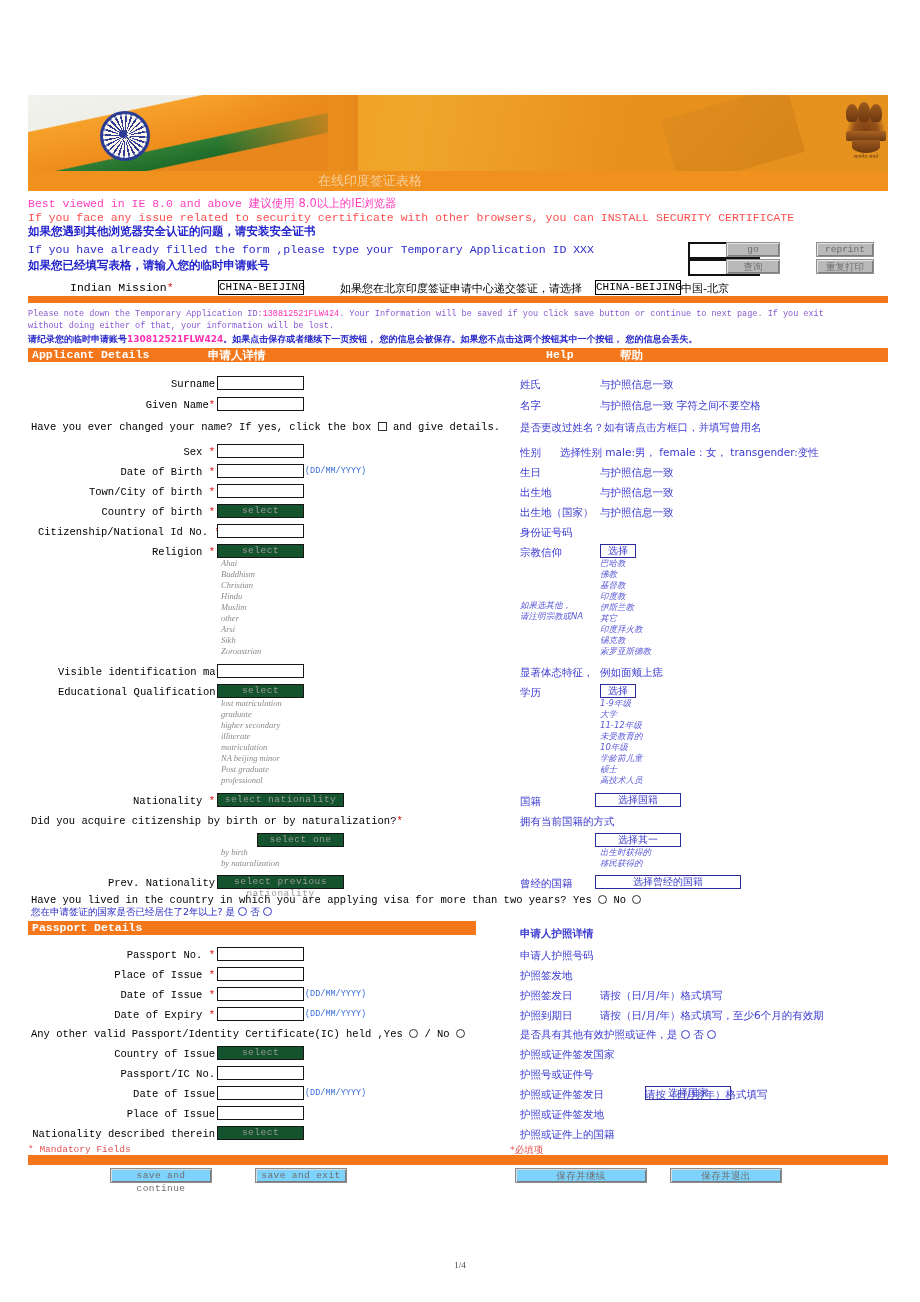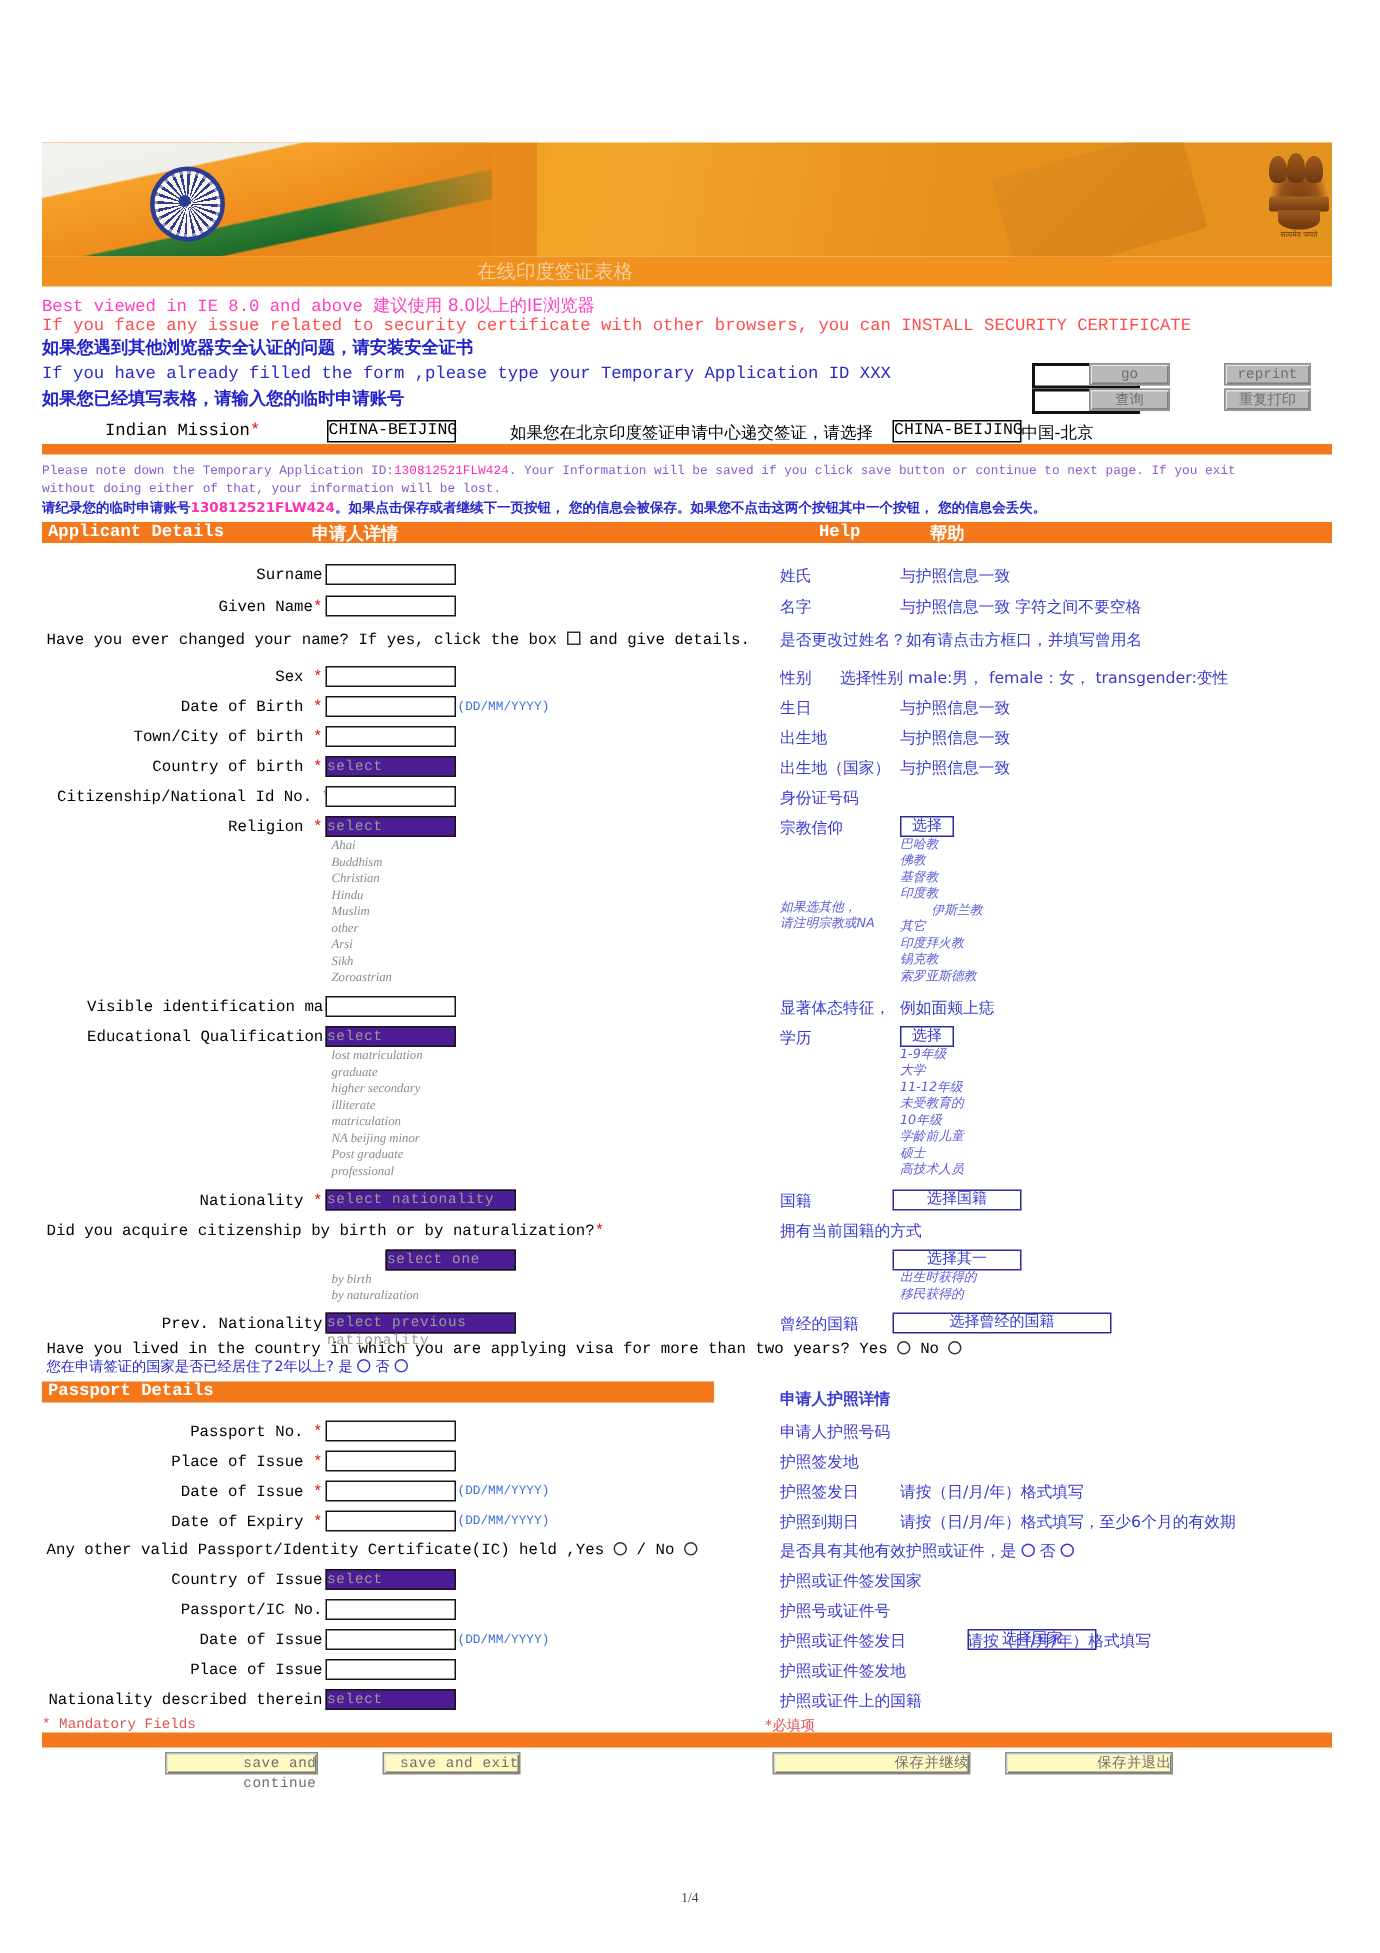--- a/index.html
+++ b/index.html
@@ -67,22 +67,22 @@
 
   .orangebar{position:absolute;background:#f4771b;height:7px;}
   .sectionbar{position:absolute;background:#f4771b;height:14px;}
   .sectionbar .t{position:absolute;top:0px;font-size:11.5px;color:#fff;font-weight:bold;line-height:14px;white-space:nowrap;}
   .sectionbar .tc{font-family:"DejaVu Sans","Liberation Sans",sans-serif;font-weight:bold;}
 
   
   .flabel{position:absolute;font-size:10.5px;color:#000;text-align:right;white-space:nowrap;line-height:12px;}
   .flabel .star{color:#e01010;}
   .finput{position:absolute;height:12px;border:1.5px solid #161616;background:#fff;}
-  .fselect{position:absolute;height:12px;border:1.5px solid #161616;background:#4c1d95;color:#9a9a9a;
-    font-size:9.5px;text-align:left;line-height:12px;letter-spacing:.5px;}
+  .fselect{position:absolute;height:12px;border:1.5px solid #161616;background:#14532d;color:#9a9a9a;
+    font-size:9.5px;text-align:center;line-height:12px;letter-spacing:.5px;}
   .fmt{position:absolute;font-size:8.5px;color:#3a6fd8;white-space:nowrap;line-height:10px;}
   .qtext{position:absolute;font-size:10.5px;color:#000;white-space:nowrap;line-height:12px;}
   .qtext .star{color:#e01010;}
   .opt{position:absolute;font-size:8.5px;color:#8a8a8a;font-style:italic;white-space:nowrap;line-height:10.8px;
     font-family:"Liberation Serif","DejaVu Serif",serif;}
   .sqbox{display:inline-block;width:7px;height:7px;border:1px solid #333;vertical-align:-1px;}
   .radio{display:inline-block;width:7px;height:7px;border:1px solid #333;border-radius:50%;vertical-align:-1px;}
 
   
   .hlabel{position:absolute;font-size:10.5px;color:#3a3ad0;white-space:nowrap;line-height:12px;
@@ -90,23 +90,23 @@
   .hlabel.b{font-weight:bold;}
   .hbox{position:absolute;height:12px;border:1.5px solid #2b2b9c;background:#fff;color:#3a3ad0;
     font-size:10px;text-align:center;line-height:12px;font-family:"DejaVu Sans","Liberation Sans",sans-serif;}
   .hopt{position:absolute;font-size:8.5px;color:#5a5ad8;font-style:italic;white-space:nowrap;line-height:10.8px;
     font-family:"DejaVu Sans","Liberation Sans",sans-serif;}
   .hradio{display:inline-block;width:7px;height:7px;border:1px solid #3a3ad0;border-radius:50%;vertical-align:-1px;}
 
   .mand{position:absolute;font-size:9.5px;color:#e05252;white-space:nowrap;}
   .mandcn{font-family:"DejaVu Sans","Liberation Sans",sans-serif;}
 
-  .bigbtn{position:absolute;height:13px;background:#fef9c3;border:1px solid #8c8c8c;
+  .bigbtn{position:absolute;height:13px;background:#7dd3fc;border:1px solid #8c8c8c;
     box-shadow:inset 1px 1px 0 #dddddd, inset -1px -1px 0 #7b7b7b;
-    font-size:9.5px;color:#6e6e6e;text-align:right;line-height:13px;letter-spacing:.4px;}
+    font-size:9.5px;color:#6e6e6e;text-align:center;line-height:13px;letter-spacing:.4px;}
   .pagenum{position:absolute;left:0;top:1260px;width:920px;text-align:center;font-size:9px;color:#444;
     font-family:"Liberation Serif","DejaVu Serif",serif;}
 </style>
 </head>
 <body>
 
 <div class="page">
 
   <div class="banner">
     <div class="flagimg"></div>
@@ -365,21 +365,21 @@
   <div class="hlabel" style="left:600px;top:506px;">与护照信息一致</div>
 
   <div class="hlabel" style="left:520px;top:526px;">身份证号码</div>
 
   <div class="hlabel" style="left:520px;top:546px;">宗教信仰</div>
   <div class="hbox" style="left:600px;top:544px;width:34px;">选择</div>
   <div class="hopt" style="left:600px;top:558px;">巴哈教</div>
   <div class="hopt" style="left:600px;top:569px;">佛教</div>
   <div class="hopt" style="left:600px;top:580px;">基督教</div>
   <div class="hopt" style="left:600px;top:591px;">印度教</div>
-  <div class="hopt" style="left:600px;top:602px;margin-left:21px;">伊斯兰教</div>
+  <div class="hopt" style="left:600px;top:602px;">伊斯兰教</div>
   <div class="hopt" style="left:600px;top:613px;">其它</div>
   <div class="hopt" style="left:600px;top:624px;">印度拜火教</div>
   <div class="hopt" style="left:600px;top:635px;">锡克教</div>
   <div class="hopt" style="left:600px;top:646px;">索罗亚斯德教</div>
   <div class="hopt" style="left:520px;top:600px;">如果选其他，</div>
   <div class="hopt" style="left:520px;top:611px;">请注明宗教或NA</div>
 
   <div class="hlabel" style="left:520px;top:666px;">显著体态特征，</div>
   <div class="hlabel" style="left:600px;top:666px;">例如面颊上痣</div>
 

